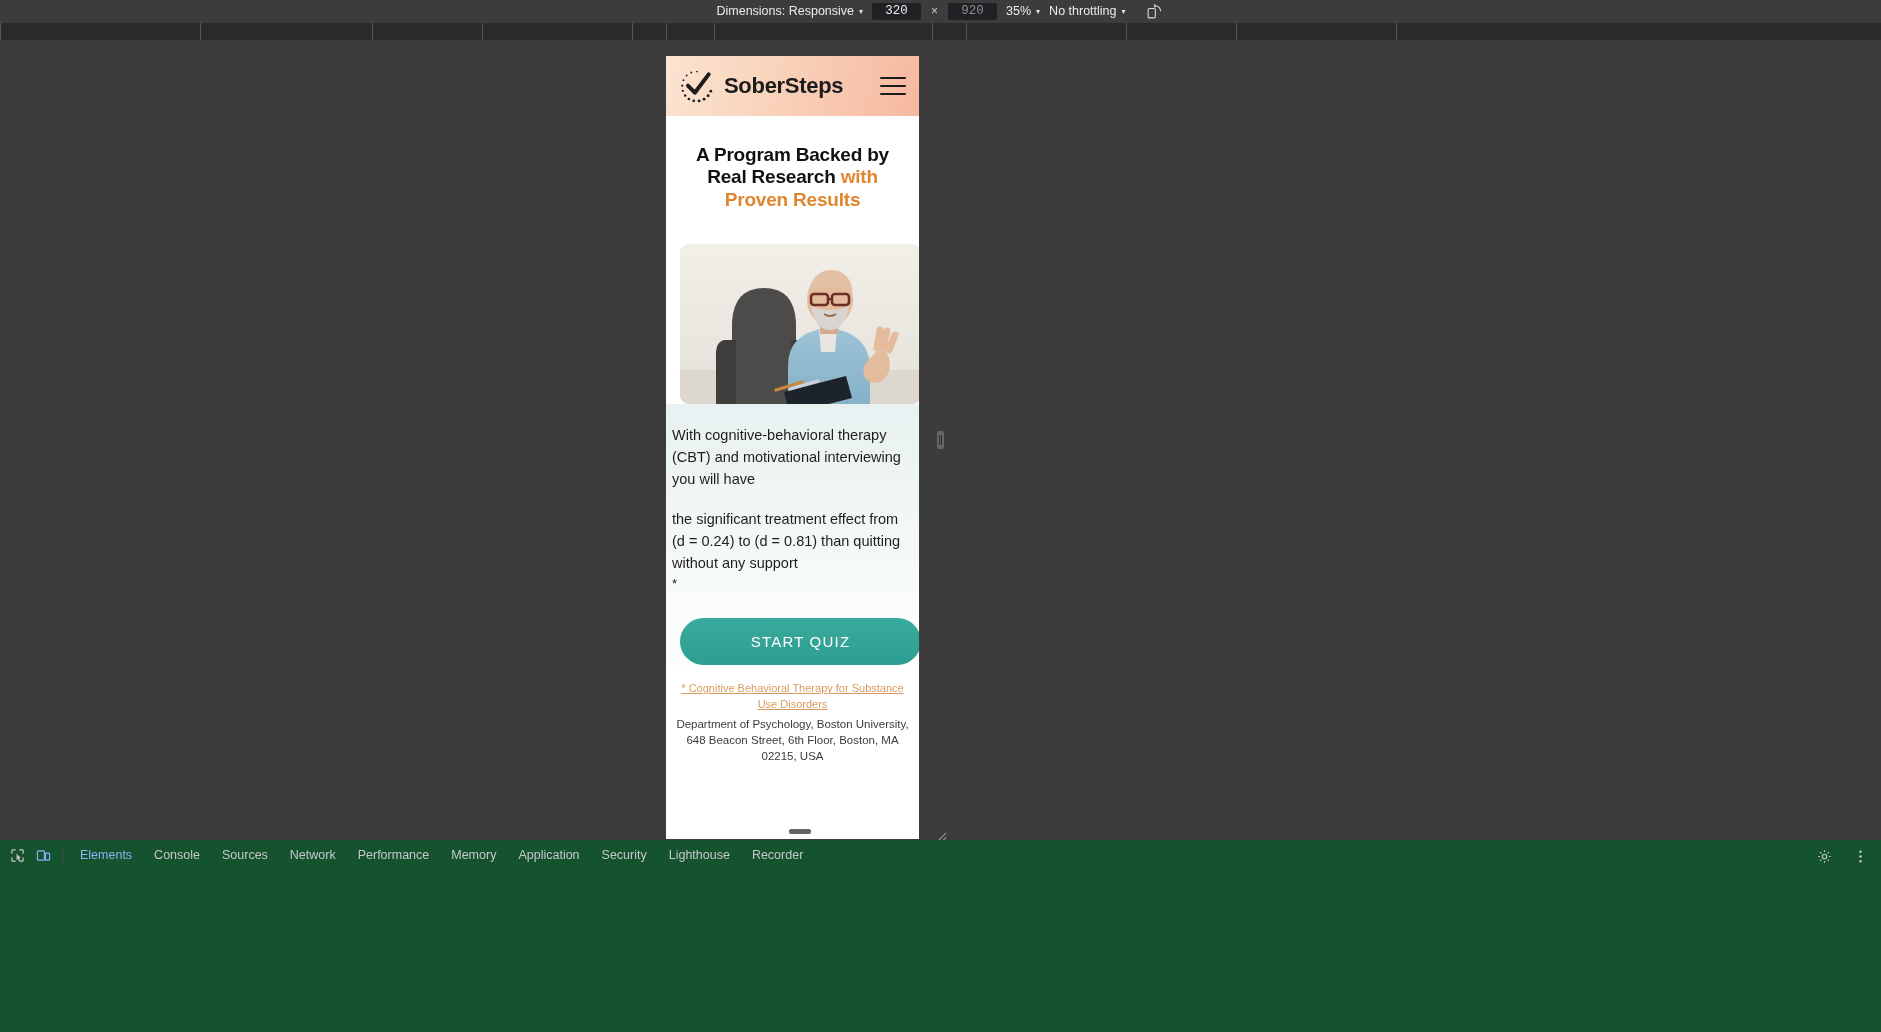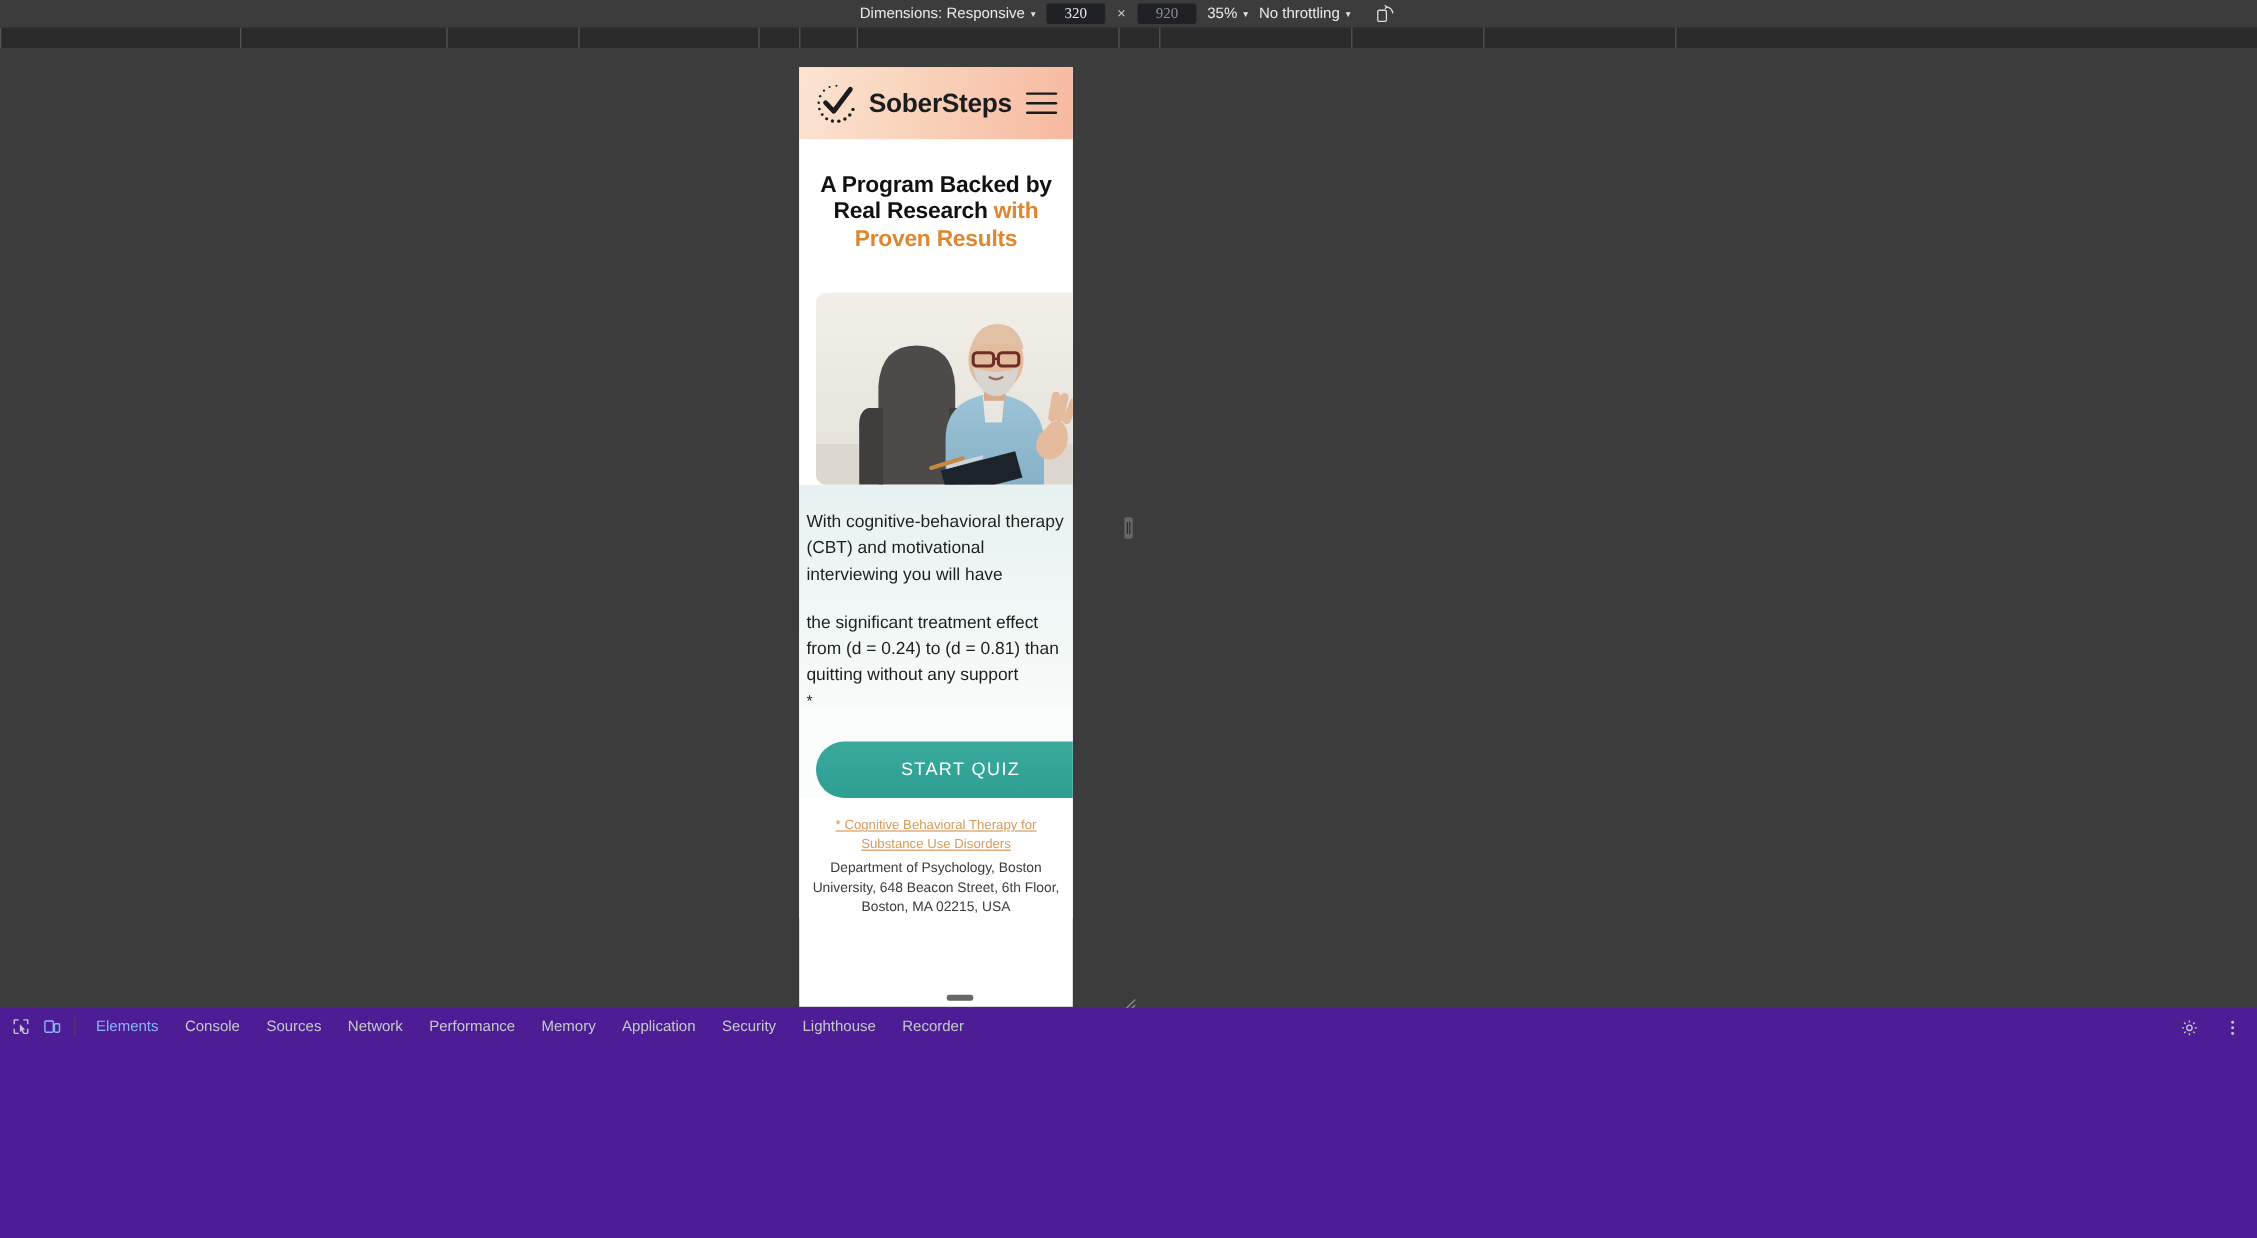--- a/index.html
+++ b/index.html
@@ -19,21 +19,21 @@
     color: #e8eaed; font-size: 12.5px;
     border-bottom: 1px solid #3c3c3c;
   }
   .tb-select {
     display: flex; align-items: center; gap: 5px;
     color: #e8eaed; cursor: default; white-space: nowrap;
   }
   .caret { font-size: 8px; line-height: 1; opacity: .95; transform: translateY(1px); }
   .dim-input {
     background: #202124; border: none; border-radius: 2px;
-    color: #e8eaed; font-family: Liberation Serif, serif;
+    color: #e8eaed; font-family: Liberation Mono, monospace;
     font-size: 12.5px; text-align: center;
     width: 49px; height: 17px; line-height: 17px;
     display: inline-block;
   }
   .dim-input.placeholder { color: #8d8f92; }
   .times { color: #c9cbcd; font-size: 12px; padding: 0 1px; }
   .rotate-btn {
     width: 20px; height: 20px; display: flex; align-items: center;
     justify-content: center; margin-left: 10px; cursor: default;
   }
@@ -49,21 +49,21 @@
 
   
   #stage {
     position: absolute; left: 0; top: 40px; width: 1881px; height: 800px;
     background: #3c3c3c;
   }
 
   
   #device-frame {
     position: absolute; left: 666px; top: 16px;
-    width: 228px; height: 783px;
+    width: 253px; height: 783px;
     background: #ffffff;
     overflow: hidden;
   }
 
   
   .handle-right {
     position: absolute; left: 937px; top: 391px;
     width: 7px; height: 18px; border-radius: 2px;
     background: #666;
   }
@@ -149,21 +149,21 @@
   .footnote-link {
     font-size: 11px; line-height: 1.4; color: #d99a5b; display: block;
   }
   .footnote-addr {
     font-size: 11.5px; line-height: 1.38; color: #3b3b3b; margin-top: 5px;
   }
 
   
   #devtools-bottom {
     position: absolute; left: 0; top: 840px; width: 1881px; height: 192px;
-    background: #4c1d95;
+    background: #14532d;
   }
   #devtools-tabbar {
     position: absolute; left: 0; top: 2px; width: 1881px; height: 26px;
     display: flex; align-items: center; gap: 0px; padding-left: 4px;
   }
   .dt-icon-btn {
     width: 26px; height: 22px; display: flex; align-items: center;
     justify-content: center; color: #c6c8ca; cursor: pointer;
   }
   .dt-icon-btn.active { color: #8ab4f8; }

